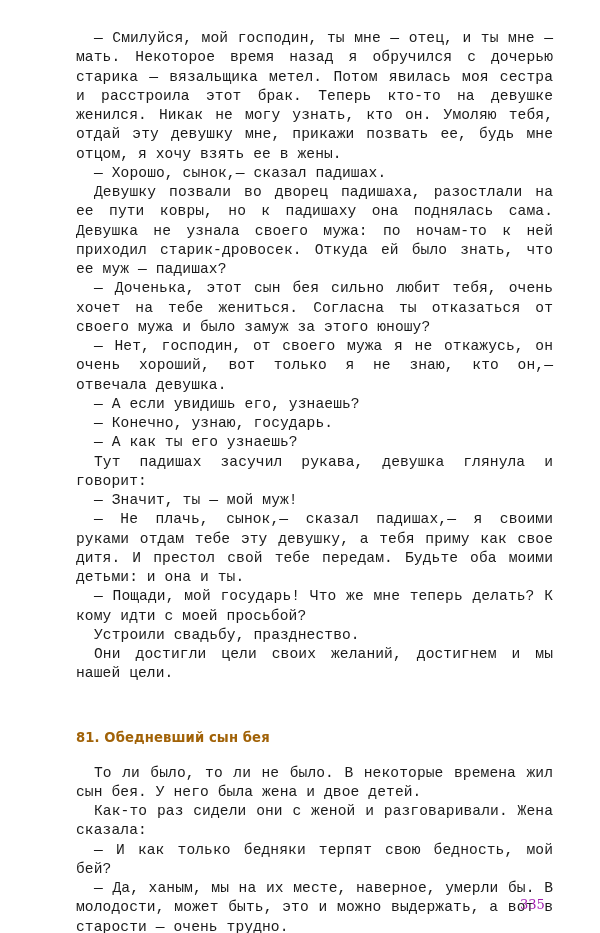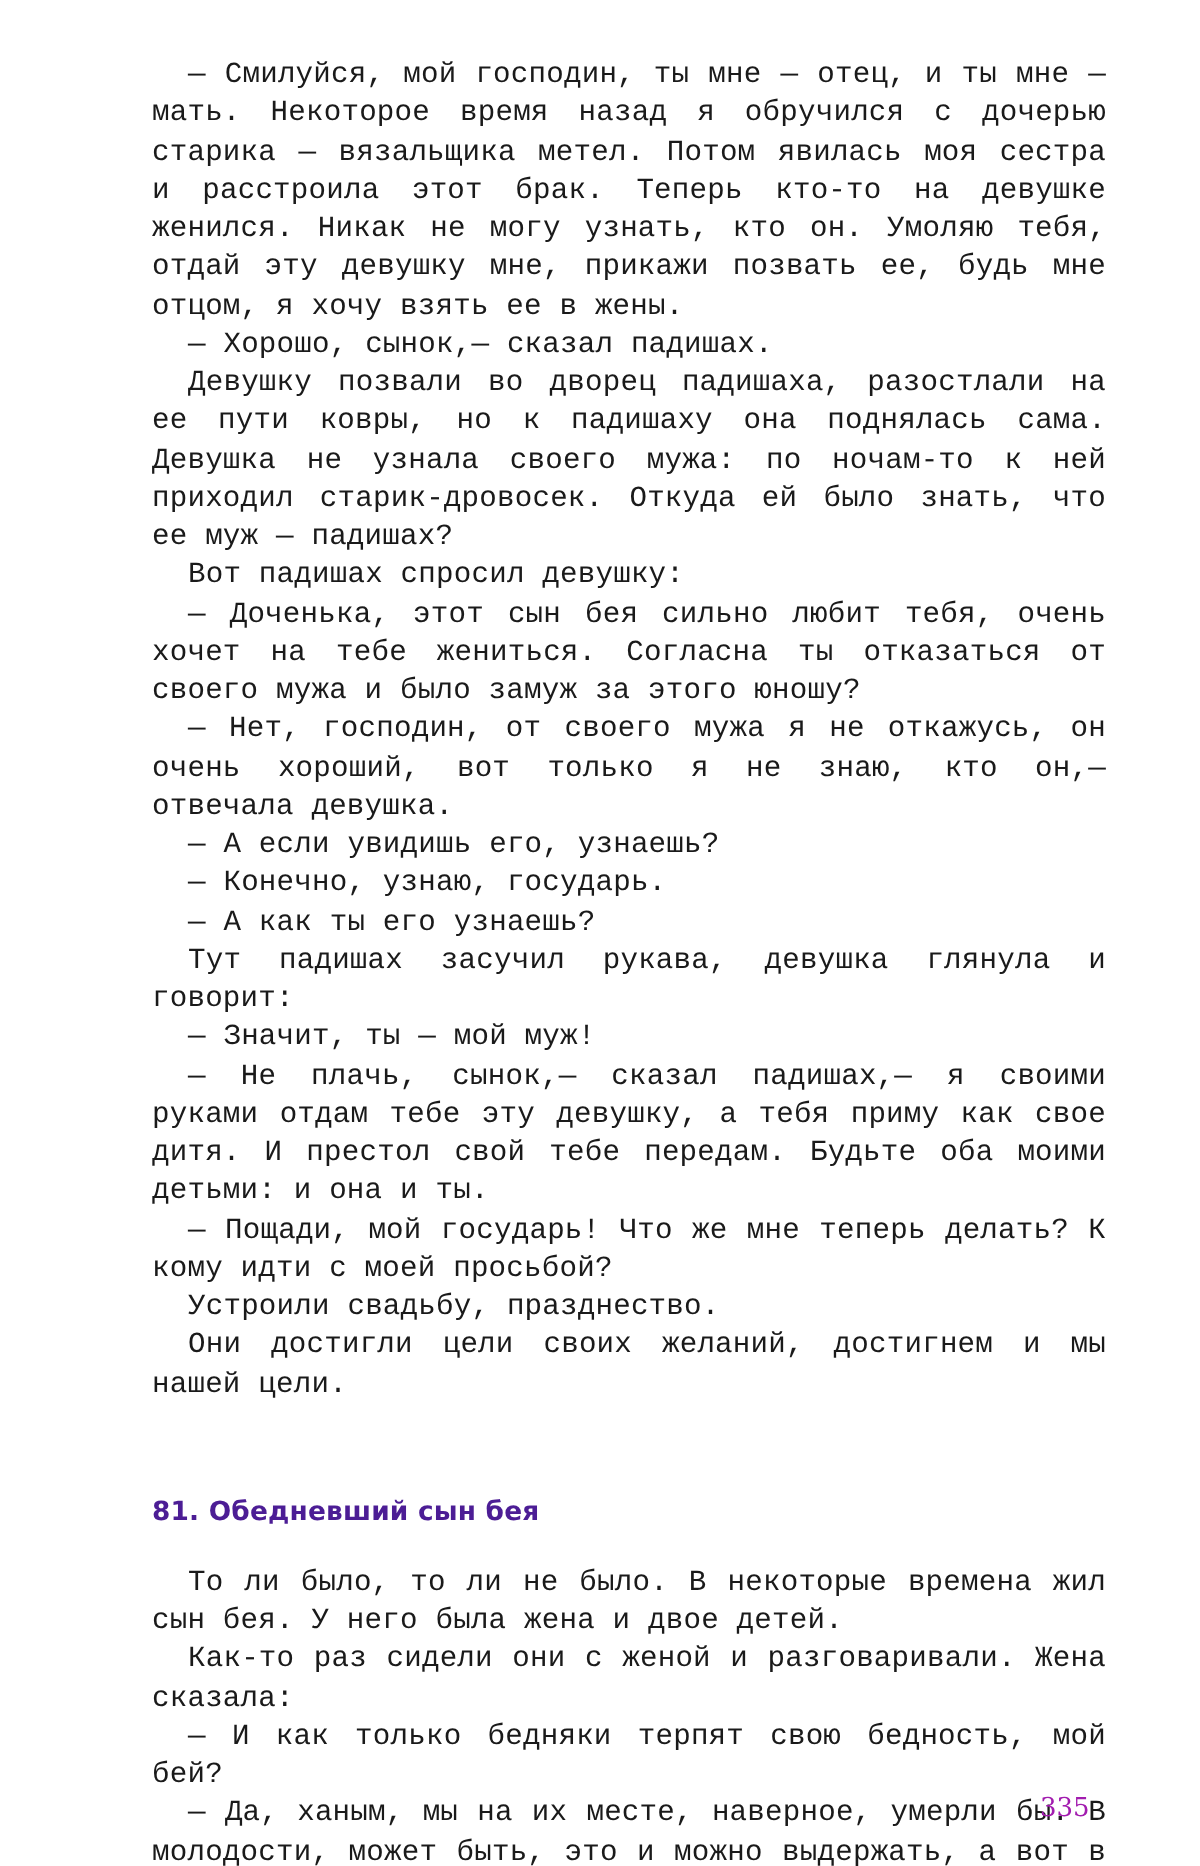--- a/index.html
+++ b/index.html
@@ -9,37 +9,36 @@
     font-family: "DejaVu Serif", "Liberation Serif", serif;
     font-size: 14.6px; line-height: 19.25px; color: #1a1a1a;
     letter-spacing: 0.1px;
   }
   .p { text-align: justify; text-align-last: left; text-indent: 0; margin: 0; font-family: Liberation Mono, monospace; }
   .p.indent { text-indent: 18px; }
   .gap1 { height: 44px; }
   .heading {
     font-family: "DejaVu Sans", "Liberation Sans", sans-serif;
     font-weight: bold; font-size: 13.2px; margin: 0; padding: 0;
-    line-height: 20px; color: #4c1d95;
+    line-height: 20px; color: #a16207;
   }
   .gap2 { height: 16px; }
   .pagenum {
     position: absolute; left: 520px; top: 897px; width: 33px; text-align: left;
     font-family: "DejaVu Serif", "Liberation Serif", serif; font-size: 13px; color: #a21caf;
   }
 </style>
 </head>
 <body>
 
 <div class="page">
   <div>
     <p class="p indent">— Смилуйся, мой господин, ты мне — отец, и ты мне — мать. Некоторое время назад я обручился с дочерью старика — вязальщика метел. Потом явилась моя сестра и расстроила этот брак. Теперь кто-то на девушке женился. Никак не могу узнать, кто он. Умоляю тебя, отдай эту девушку мне, прикажи позвать ее, будь мне отцом, я хочу взять ее в жены.</p>
     <p class="p indent">— Хорошо, сынок,— сказал падишах.</p>
     <p class="p indent">Девушку позвали во дворец падишаха, разостлали на ее пути ковры, но к падишаху она поднялась сама. Девушка не узнала своего мужа: по ночам-то к ней приходил старик-дровосек. Откуда ей было знать, что ее муж — падишах?</p>
-    <p class="p indent">Вот падишах спросил девушку:</p>
     <p class="p indent">— Доченька, этот сын бея сильно любит тебя, очень хочет на тебе жениться. Согласна ты отказаться от своего мужа и было замуж за этого юношу?</p>
     <p class="p indent">— Нет, господин, от своего мужа я не откажусь, он очень хороший, вот только я не знаю, кто он,— отвечала девушка.</p>
     <p class="p indent">— А если увидишь его, узнаешь?</p>
     <p class="p indent">— Конечно, узнаю, государь.</p>
     <p class="p indent">— А как ты его узнаешь?</p>
     <p class="p indent">Тут падишах засучил рукава, девушка глянула и говорит:</p>
     <p class="p indent">— Значит, ты — мой муж!</p>
     <p class="p indent">— Не плачь, сынок,— сказал падишах,— я своими руками отдам тебе эту девушку, а тебя приму как свое дитя. И престол свой тебе передам. Будьте оба моими детьми: и она и ты.</p>
     <p class="p indent">— Пощади, мой государь! Что же мне теперь делать? К кому идти с моей просьбой?</p>
     <p class="p indent">Устроили свадьбу, празднество.</p>

